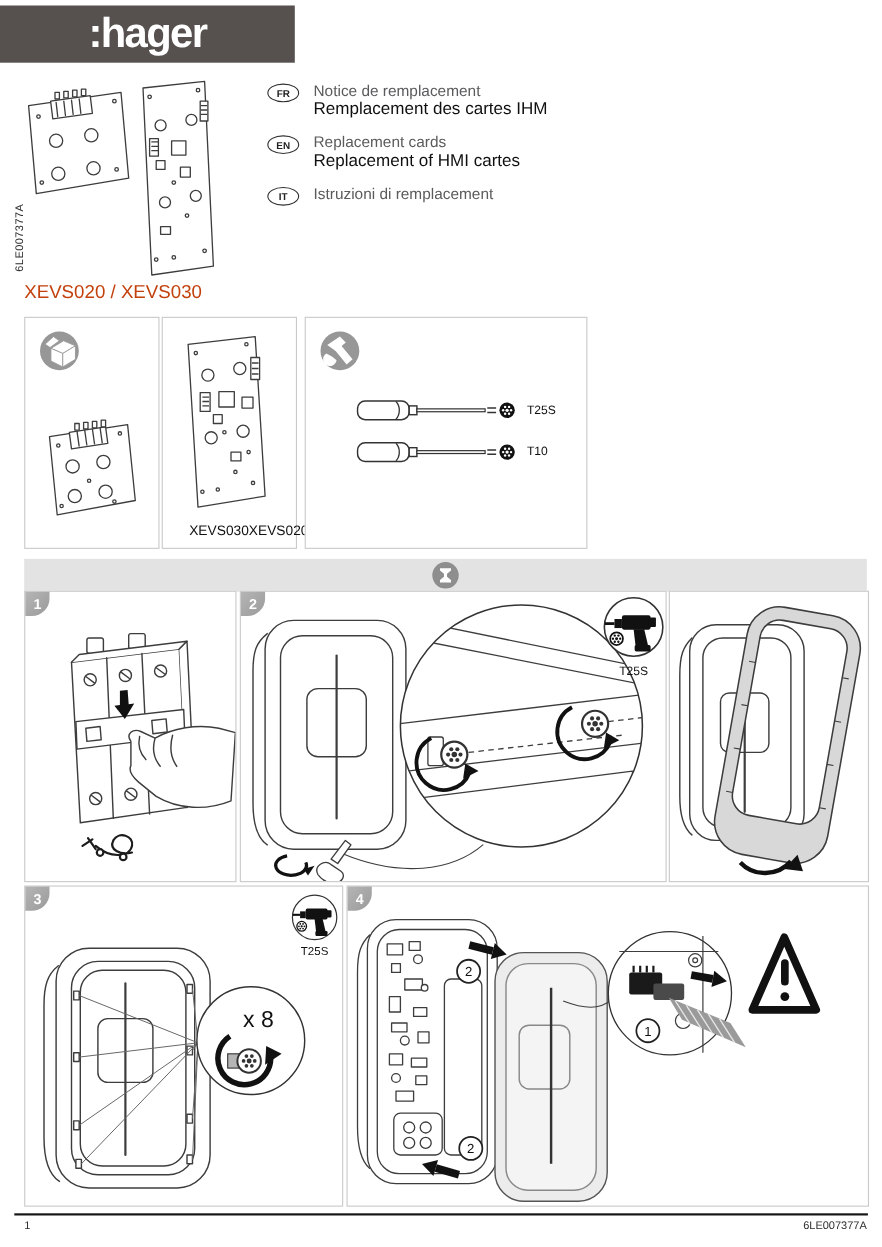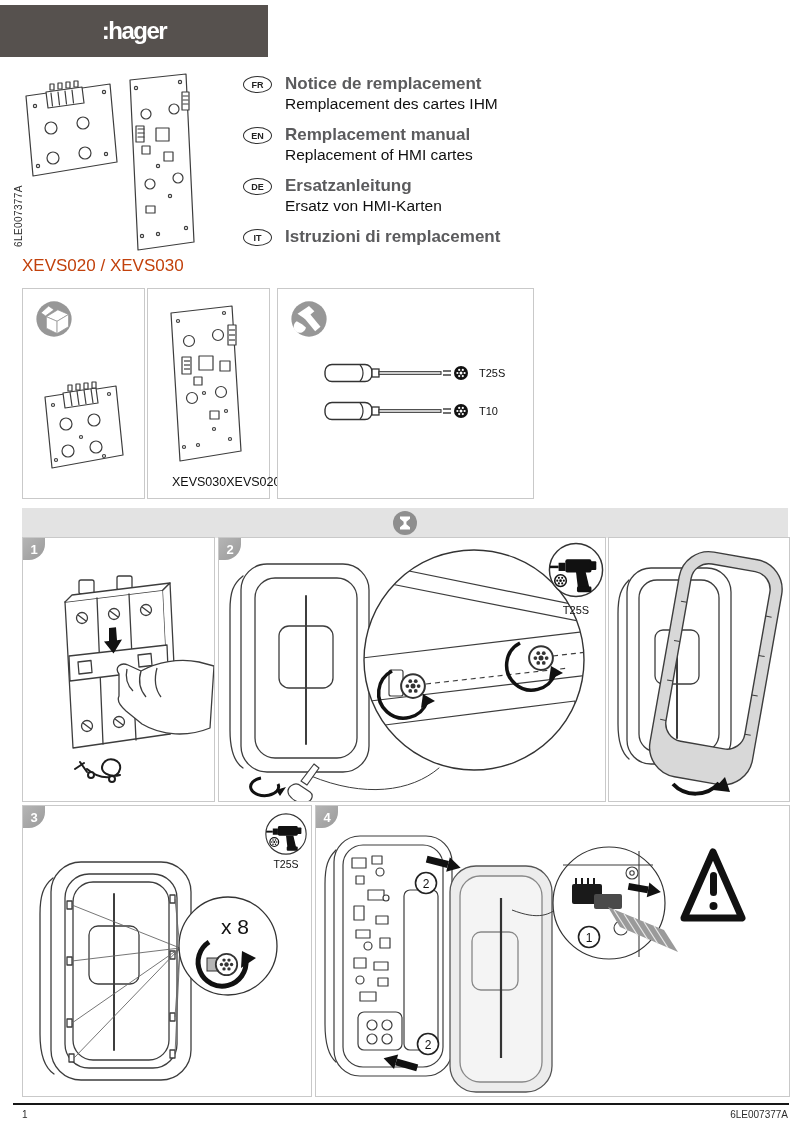--- a/index.html
+++ b/index.html
@@ -1,33 +1,33 @@
 <!DOCTYPE html>
 <html><head>
 <meta charset="utf-8">
 <style>
   html,body{margin:0;padding:0;}
   body{width:802px;height:1134px;position:relative;background:#fff;
        font-family:"Liberation Sans",sans-serif;color:#1a1a1a;overflow:hidden;}
 
   .brand-box{position:absolute;left:0;top:5px;width:268px;height:52px;background:#56514e;
              display:flex;align-items:center;justify-content:center;}
-  .brand{color:#fff;font-size:24px;font-weight:bold;letter-spacing:-1.5px;}
+  .brand{color:#fff;font-size:38px;font-weight:bold;letter-spacing:-1.5px;}
 
   .vref{position:absolute;left:13px;top:247px;transform-origin:0 0;transform:rotate(-90deg);
         font-size:10px;color:#2d2d2d;letter-spacing:.4px;white-space:nowrap;}
 
   .fig-exploded{position:absolute;left:18px;top:66px;}
 
   .langs{position:absolute;left:243px;top:74px;width:310px;}
   .lang-item{display:flex;margin-bottom:12px;}
   .lang-badge{flex:0 0 auto;width:27px;height:15px;border:1.4px solid #2f2f2f;border-radius:50%;
               display:flex;align-items:center;justify-content:center;font-size:9px;font-weight:bold;
               color:#222;margin:2px 13px 0 0;}
-  .lang-title{font-size:17px;font-weight:bold;color:#5b5b5d;margin-bottom:1px;}
+  .lang-title{font-size:14px;font-weight:normal;color:#5b5b5d;margin-bottom:1px;}
   .lang-sub{font-size:15.5px;color:#101010;}
 
   .product-title{position:absolute;left:22px;top:256px;font-size:17px;color:#c2410c;}
 
   .kit-box{position:absolute;border:1px solid #c9c9c9;background:#fff;}
   .boxA{left:22px;top:288px;width:121px;height:209px;}
   .boxB{left:147px;top:288px;width:121px;height:209px;}
   .boxC{left:277px;top:288px;width:255px;height:209px;}
   .kit-icon{position:absolute;left:8px;top:7px;}
   .pcb-small{position:absolute;left:13px;top:88px;}
@@ -169,29 +169,22 @@
     <div class="lang-item">
       <span class="lang-badge">FR</span>
       <div>
         <div class="lang-title">Notice de remplacement</div>
         <div class="lang-sub">Remplacement des cartes IHM</div>
       </div>
     </div>
     <div class="lang-item">
       <span class="lang-badge">EN</span>
       <div>
-        <div class="lang-title">Remplacement manual</div>
+        <div class="lang-title">Replacement cards</div>
         <div class="lang-sub">Replacement of HMI cartes</div>
-      </div>
-    </div>
-    <div class="lang-item">
-      <span class="lang-badge">DE</span>
-      <div>
-        <div class="lang-title">Ersatzanleitung</div>
-        <div class="lang-sub">Ersatz von HMI-Karten</div>
       </div>
     </div>
     <div class="lang-item">
       <span class="lang-badge">IT</span>
       <div>
         <div class="lang-title">Istruzioni di remplacement</div>
       </div>
     </div>
   </div>
 

